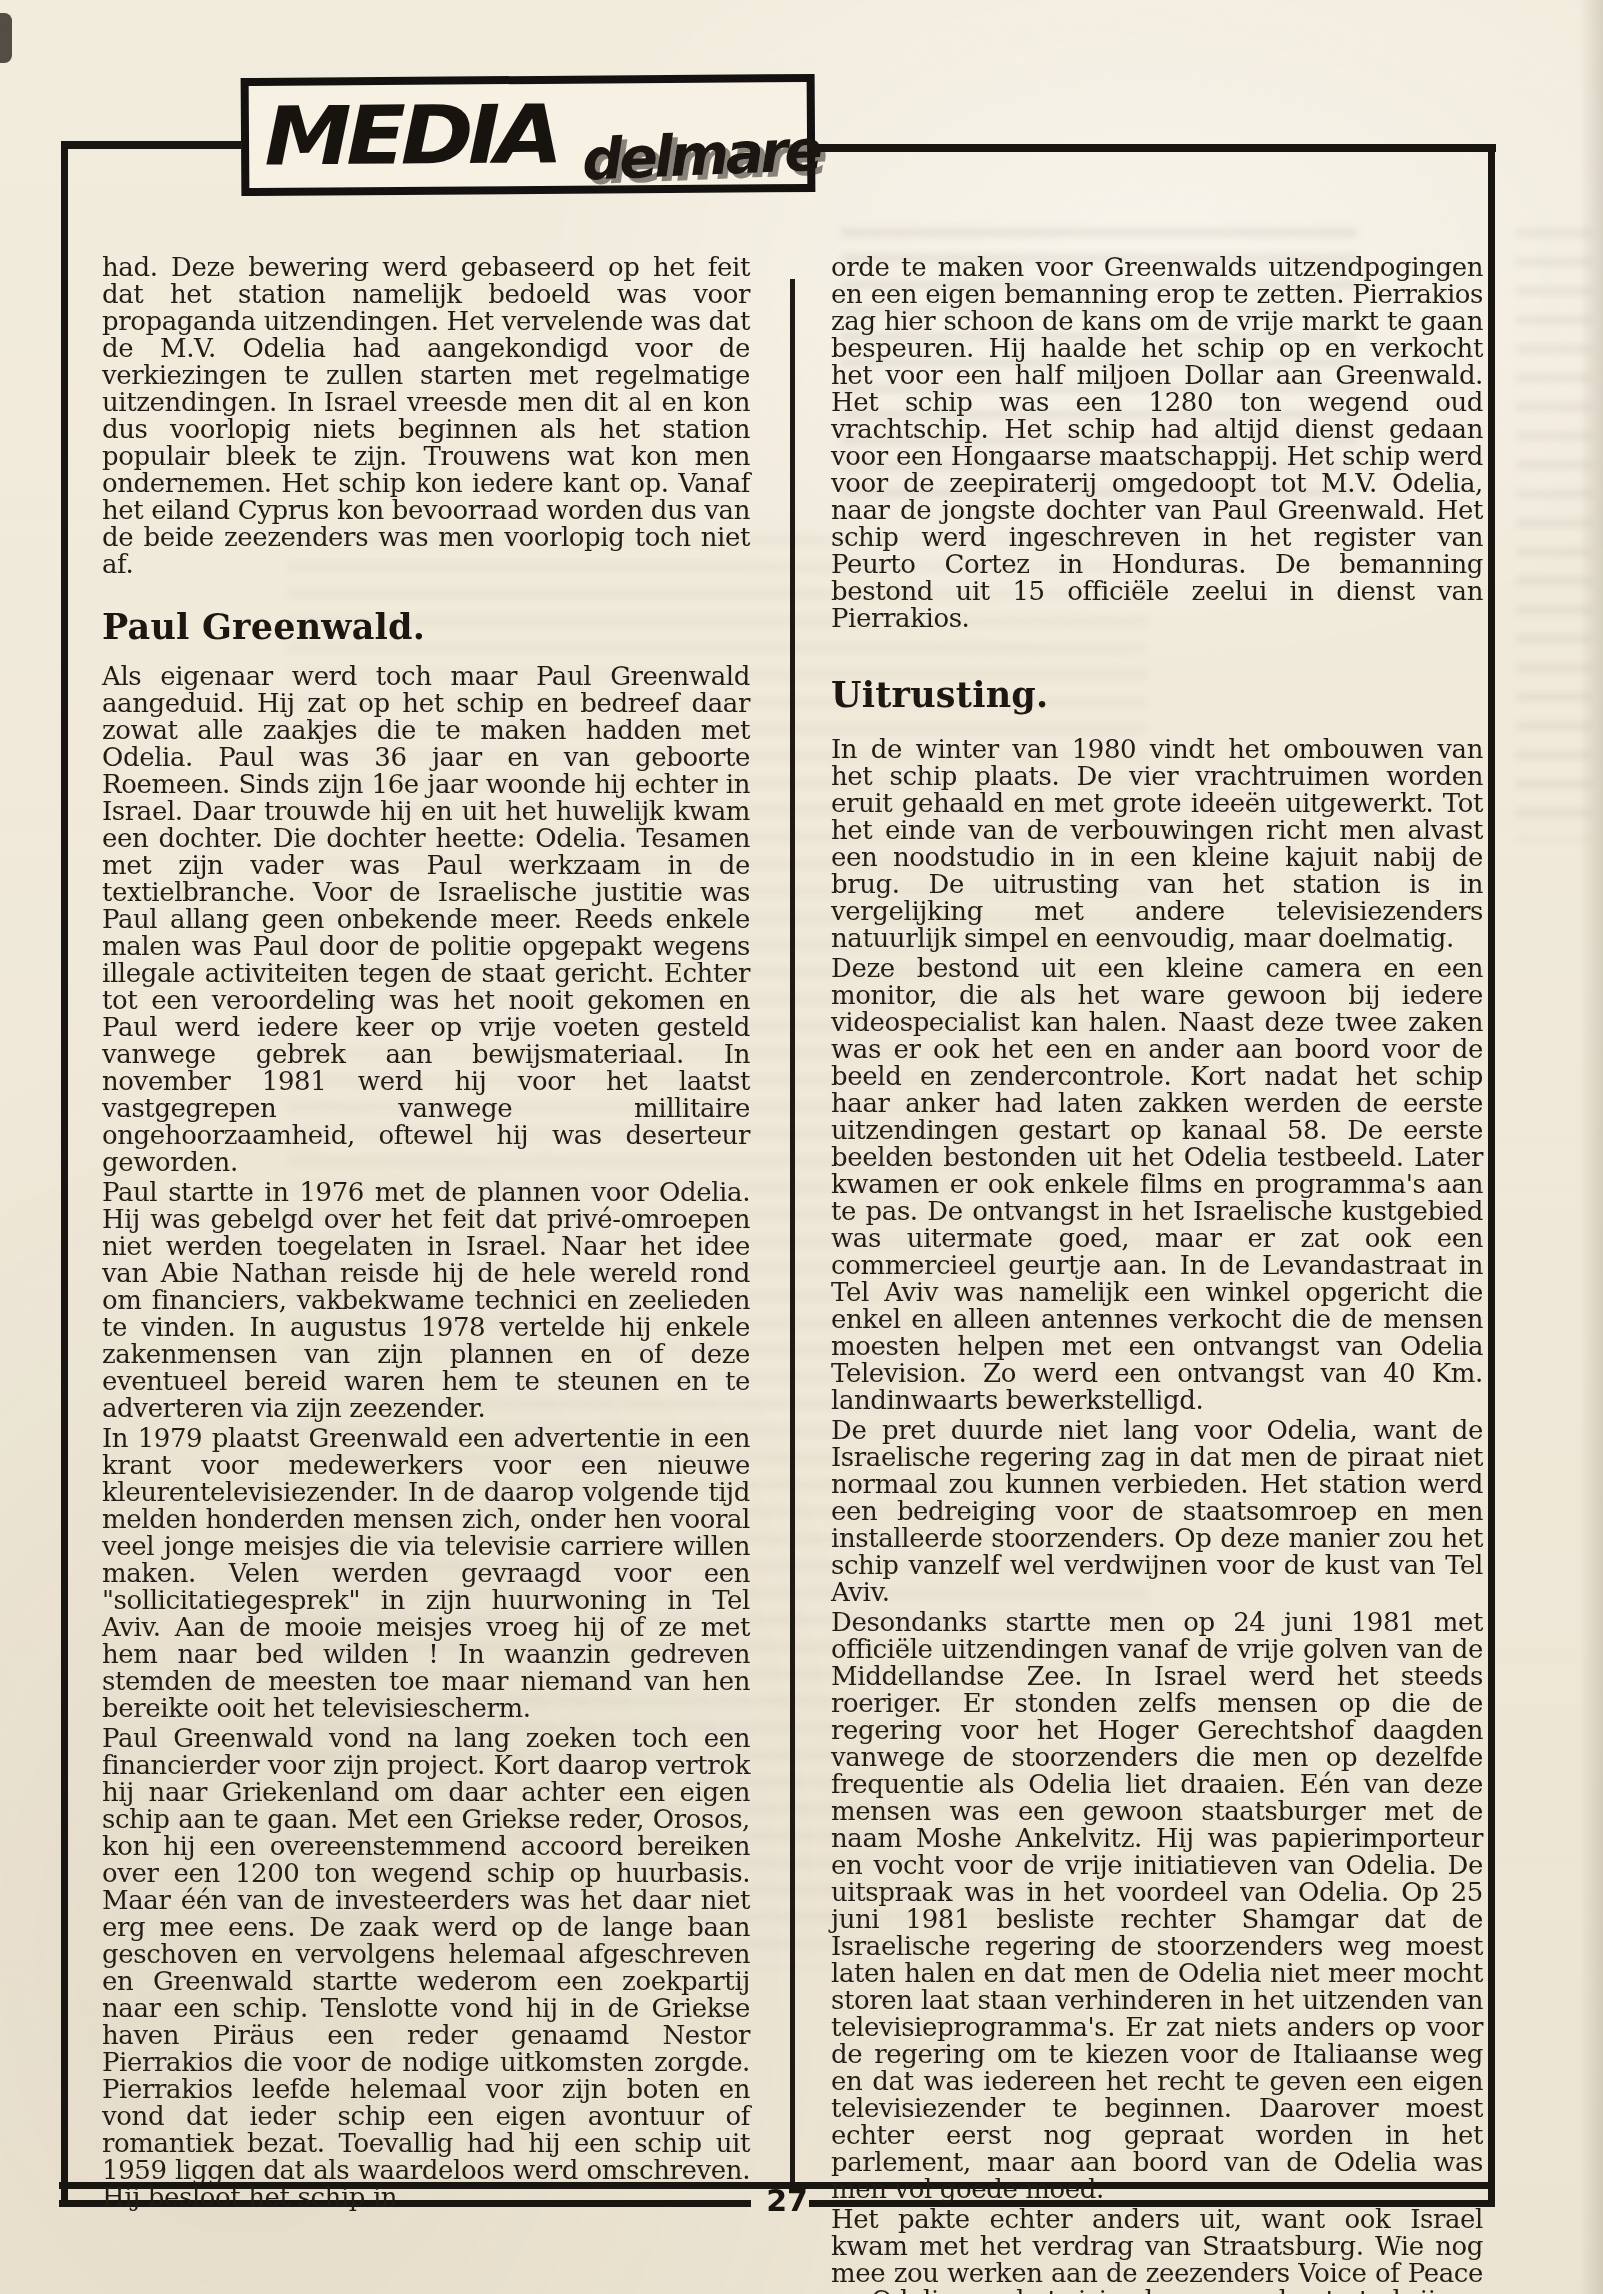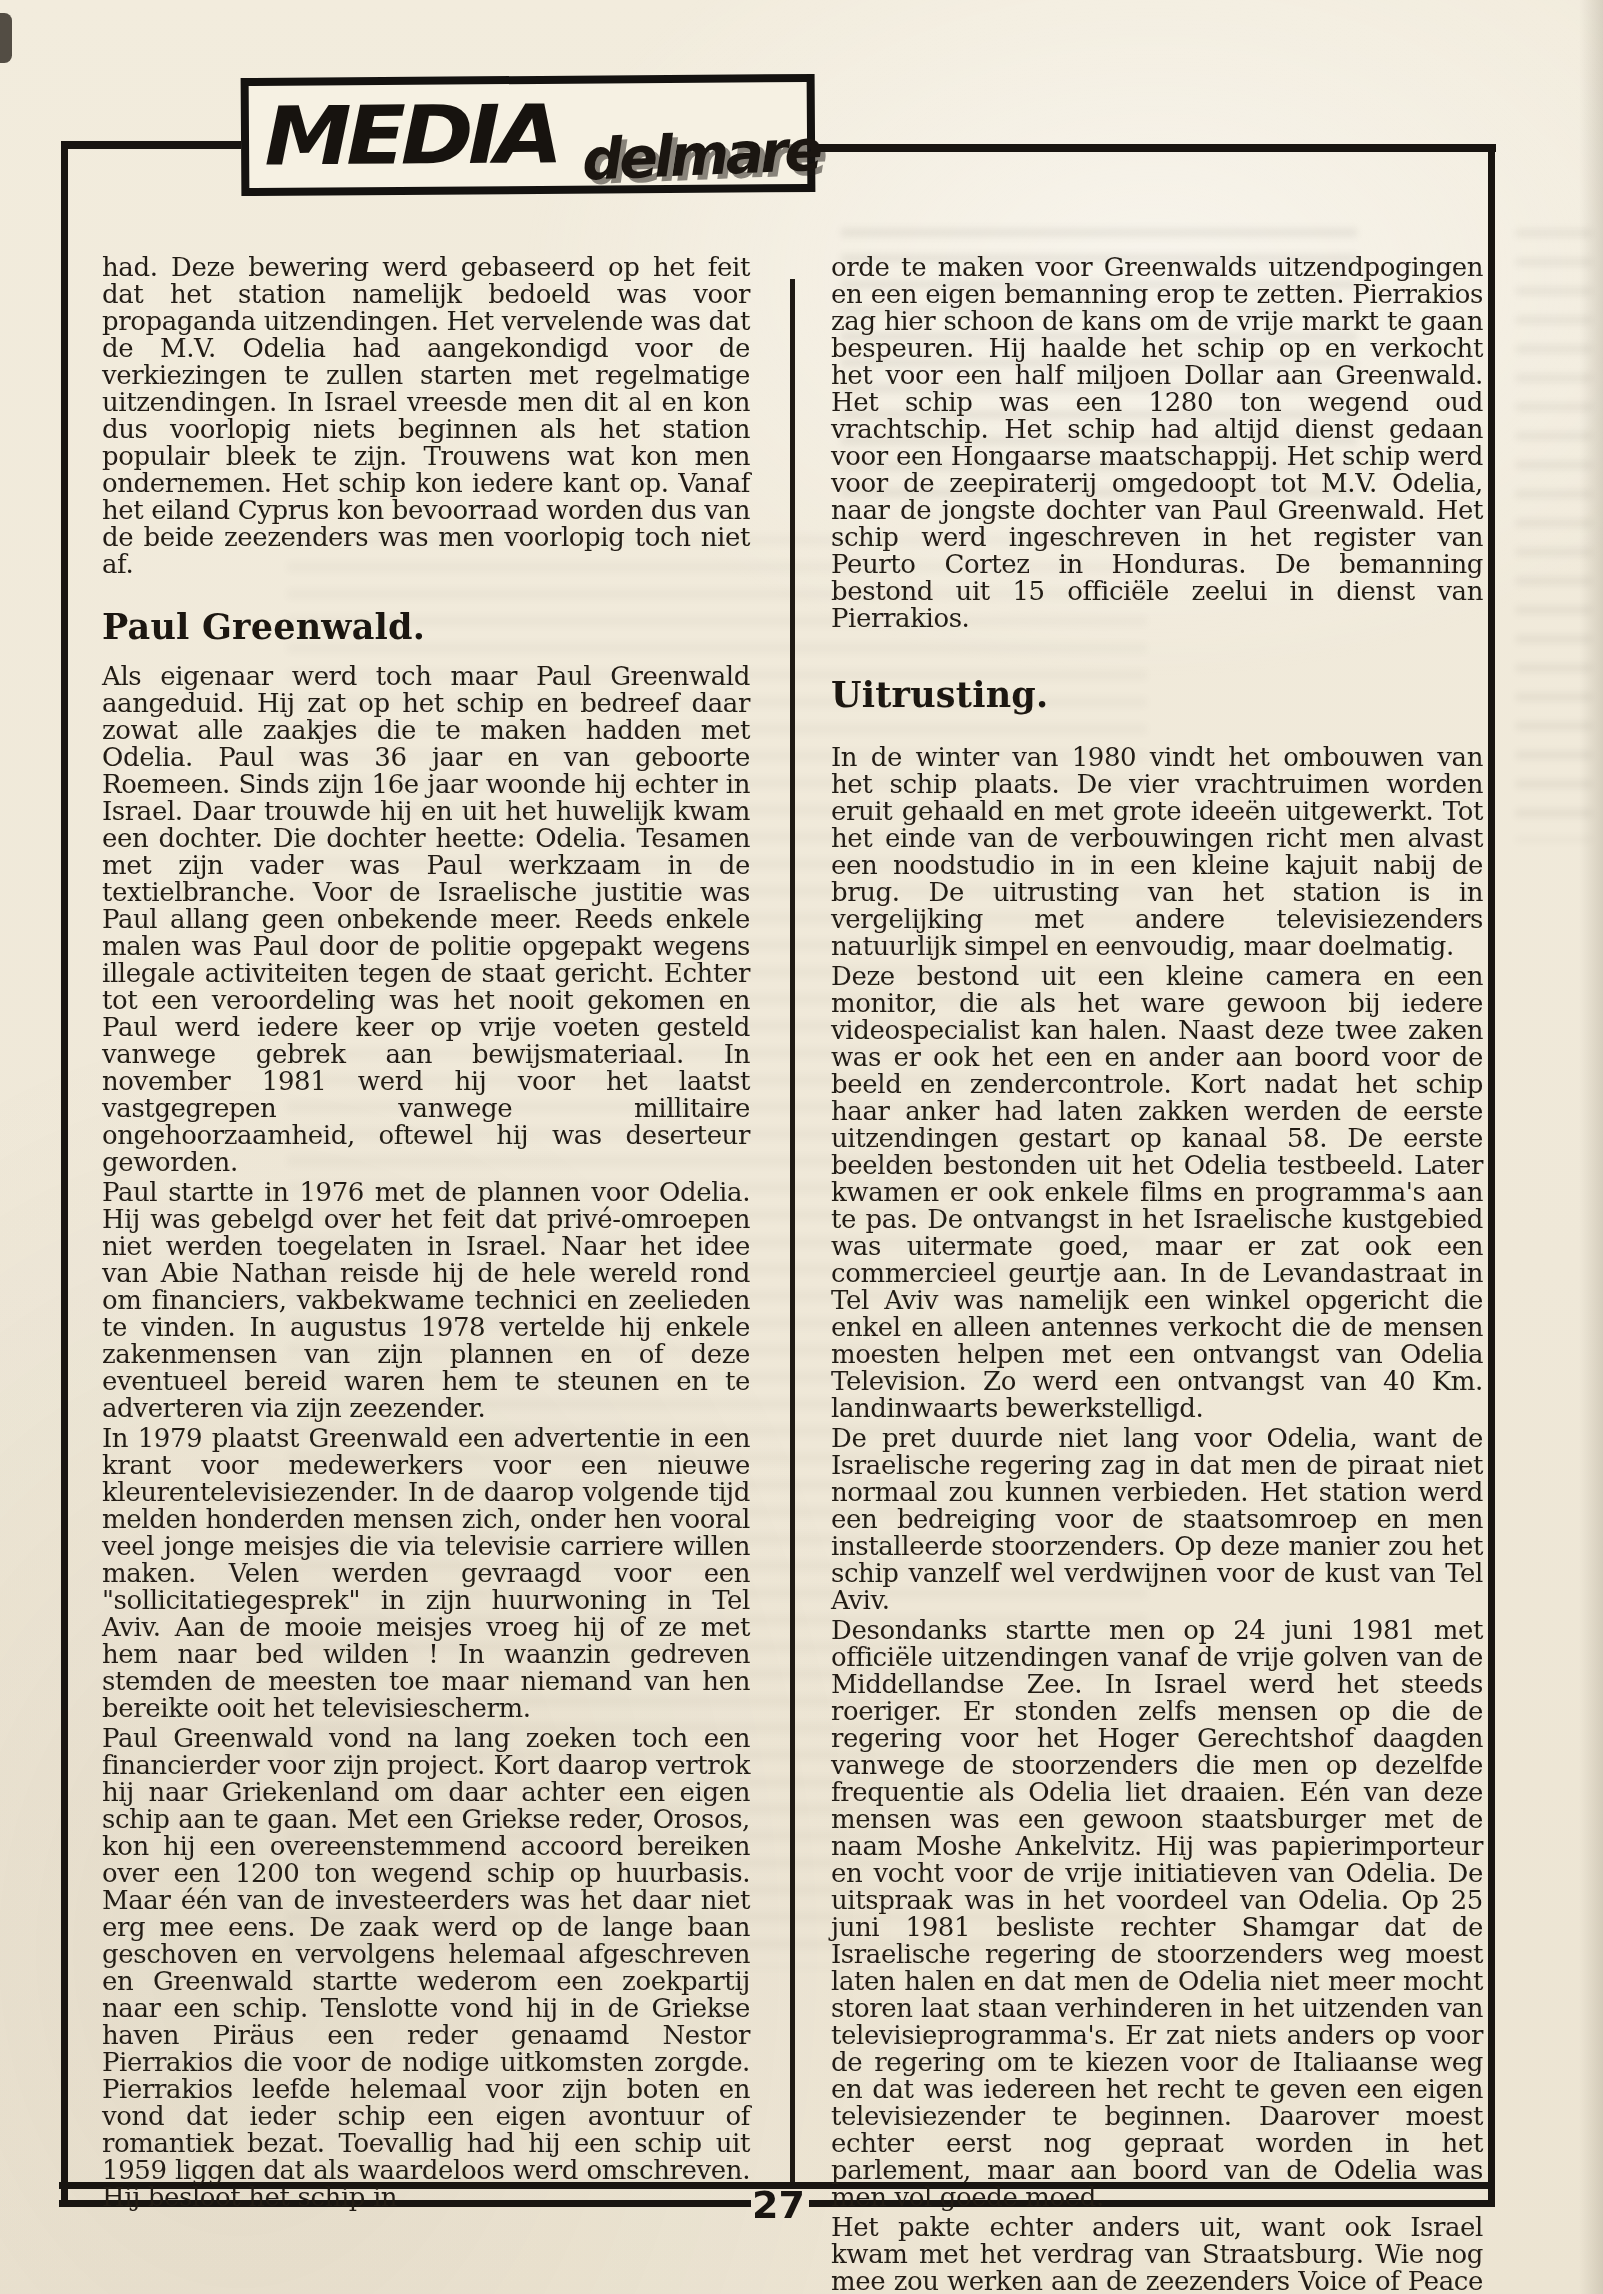--- a/index.html
+++ b/index.html
@@ -14,22 +14,22 @@
   
   .ink{background:#191511;}
   .frame-left  {position:absolute;left:61px; top:141px;width:6.7px;height:2063px;}
   .frame-right {position:absolute;left:1488px;top:145px;width:6.7px;height:2059px;}
   .rule-top-left {position:absolute;left:61px;top:141px;width:184px;height:7.6px;}
   .rule-top-right{position:absolute;left:813px;top:144px;width:683px;height:7.6px;}
   .rule-bottom-1 {position:absolute;left:59px;top:2182px;width:1436px;height:6.7px;}
   .rule-bottom-2a{position:absolute;left:59px;top:2200px;width:692px;height:6.7px;}
   .rule-bottom-2b{position:absolute;left:809px;top:2200px;width:686px;height:6.7px;}
   .page-number{
-    position:absolute;left:749px;top:2183px;width:59px;text-align:center;
-    font-family:"DejaVu Sans", sans-serif;font-weight:bold;font-size:38px;color:#191511;
+    position:absolute;left:749px;top:2183px;width:59px;text-align:right;
+    font-family:"DejaVu Sans", sans-serif;font-weight:bold;font-size:30px;color:#191511;
   }
   
   .logo-box{
     position:absolute;left:241px;top:76px;width:574px;height:118px;
     border:8.6px solid #141210;background:#f6f1e3;box-sizing:border-box;
     display:flex;align-items:center;padding-left:15.3px;transform:rotate(-0.4deg);
   }
   .logo-media{
     font-family:"DejaVu Sans", sans-serif;font-weight:bold;font-style:italic;
     font-size:88px;letter-spacing:-5.7px;color:#17130f;
@@ -47,21 +47,21 @@
     font-size:26px;line-height:27px;text-align:justify;
     letter-spacing:-0.4px;
   }
   .column-left {left:102px;width:648px;}
   .column-right{left:831px;width:652px;}
   .column p{margin:0 0 2.9px 0;}
   .column h2{
     font-size:35px;line-height:38px;margin:30px 0 17px 0;
     letter-spacing:0.2px;color:#1c1711;font-weight:bold;
   }
-  .column-right h2{margin:44px 0 30px 0;}
+  .column-right h2{margin:44px 0 22px 0;}
   .divider{position:absolute;left:790px;top:279px;width:4.8px;height:1903px;background:#1f1a14;}
   
   .ghost{position:absolute;opacity:0.09;filter:blur(3.8px);pointer-events:none;}
   .ghost-a{left:841px;top:228px;width:516px;height:287px;
     background:repeating-linear-gradient(180deg,#5c564c 0 8.6px,transparent 8.6px 26px);}
   .ghost-b{left:1516px;top:229px;width:76px;height:612px;
     background:repeating-linear-gradient(180deg,#6b655a 0 7.6px,transparent 7.6px 29px);}
   .ghost-c{left:287px;top:535px;width:860px;height:1434px;opacity:0.035;
     background:repeating-linear-gradient(180deg,#57524a 0 9.6px,transparent 9.6px 27px);}
   .scan-mark{position:absolute;left:0;top:13.4px;width:11.5px;height:50px;background:#2a251e;

